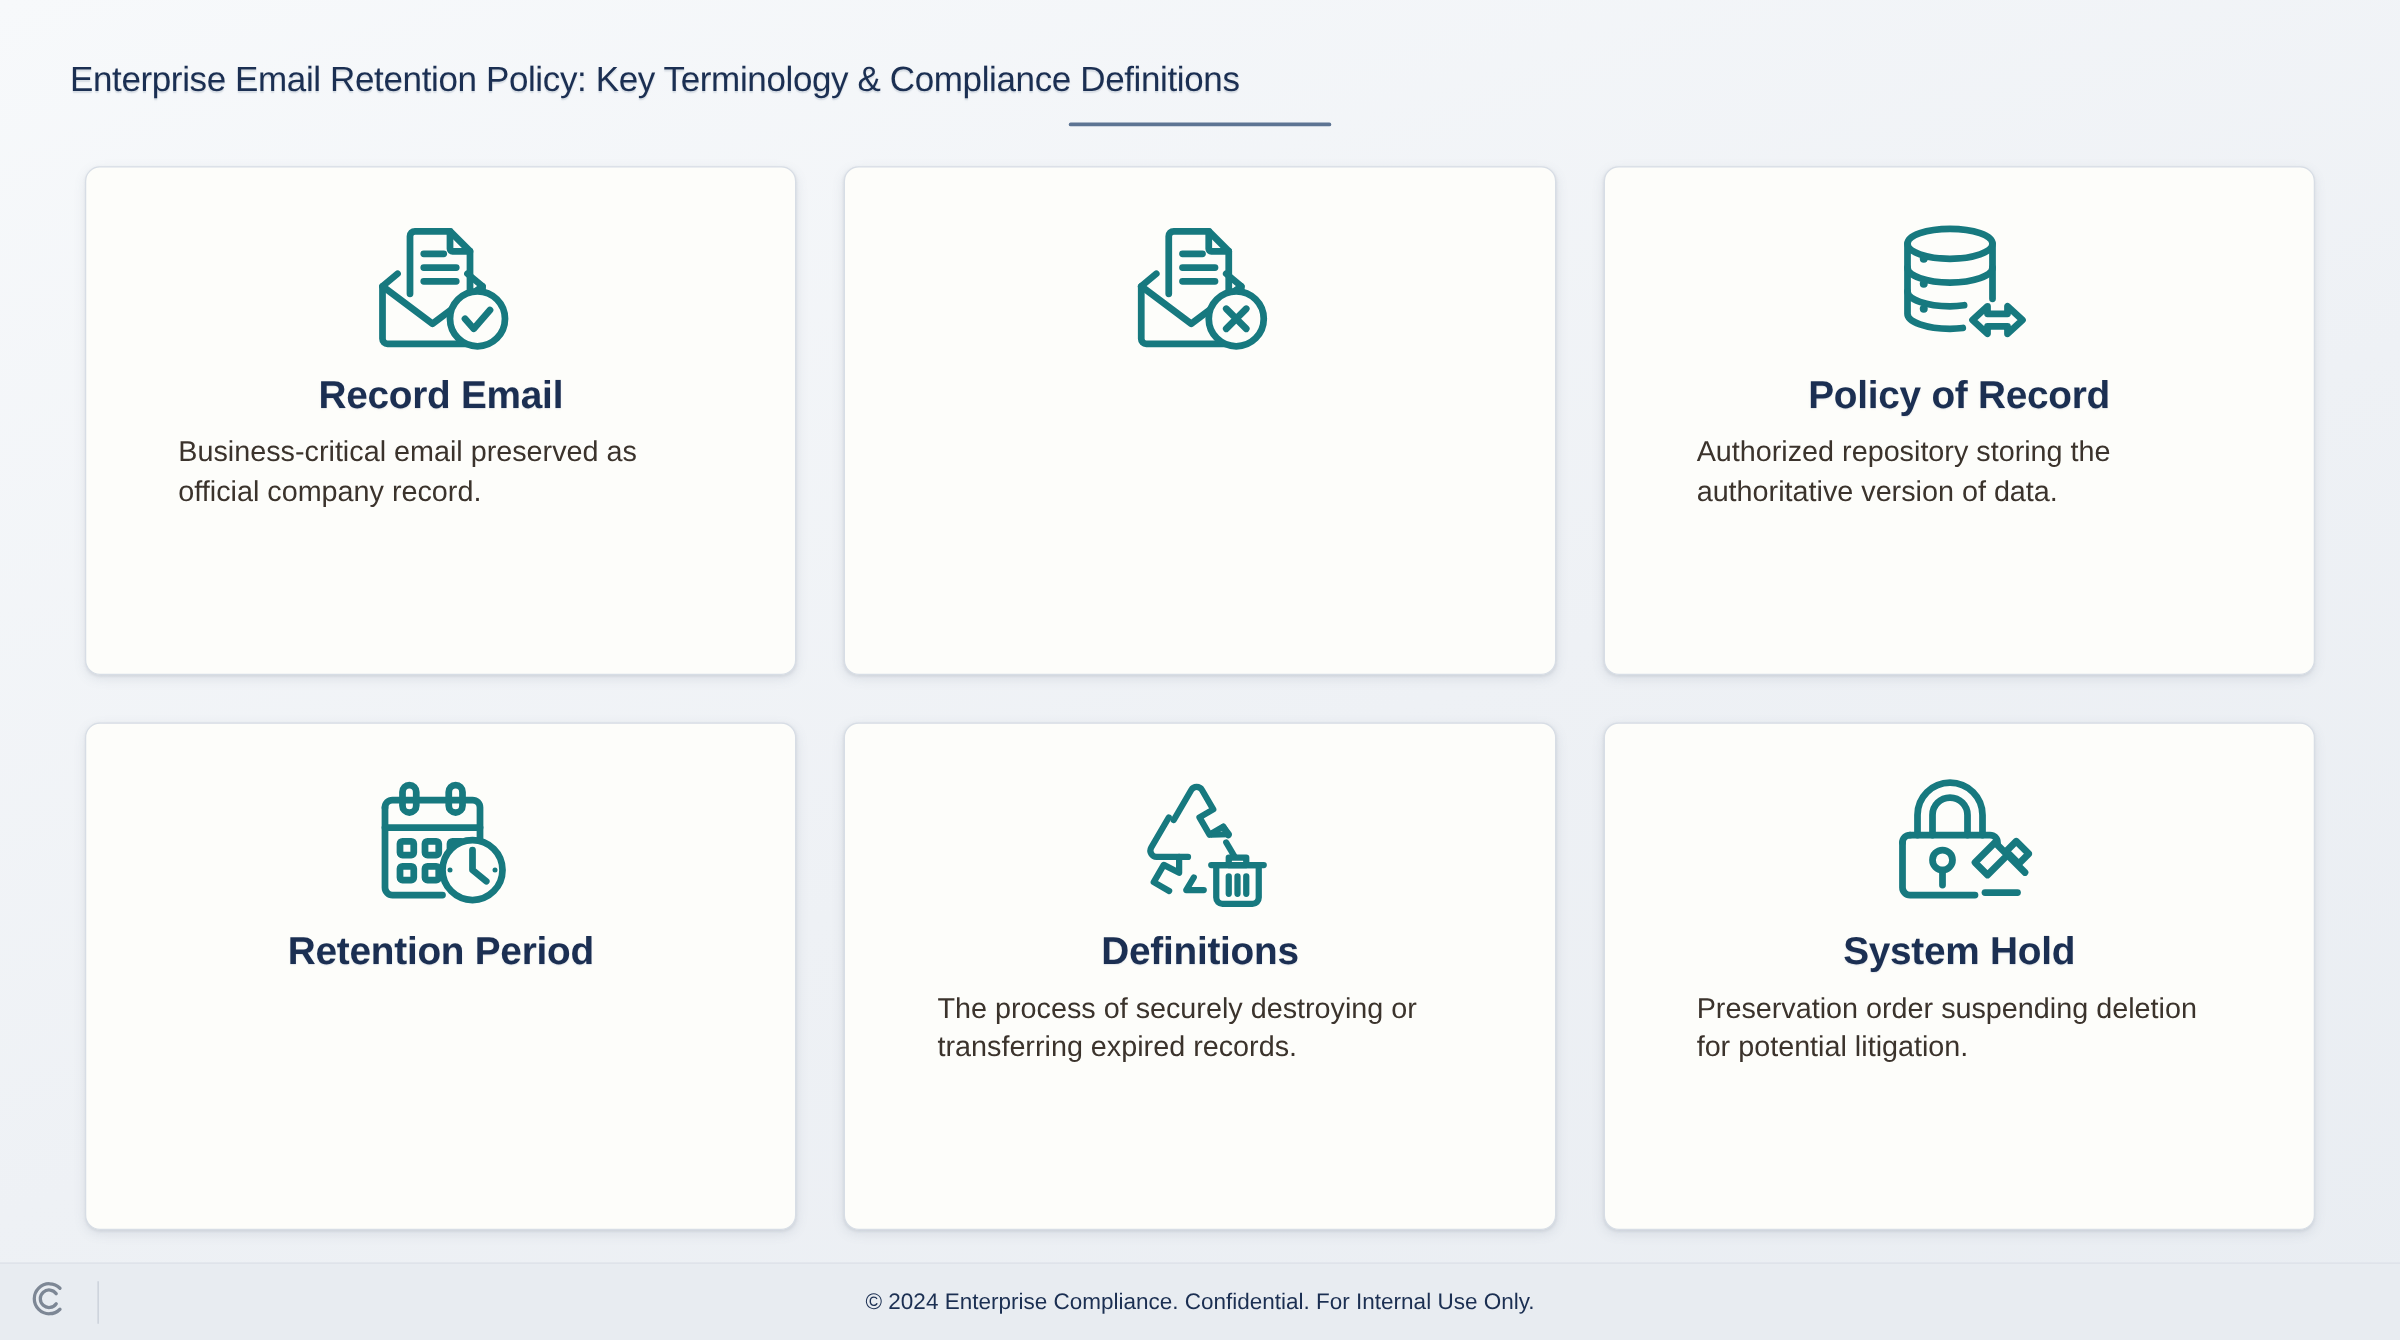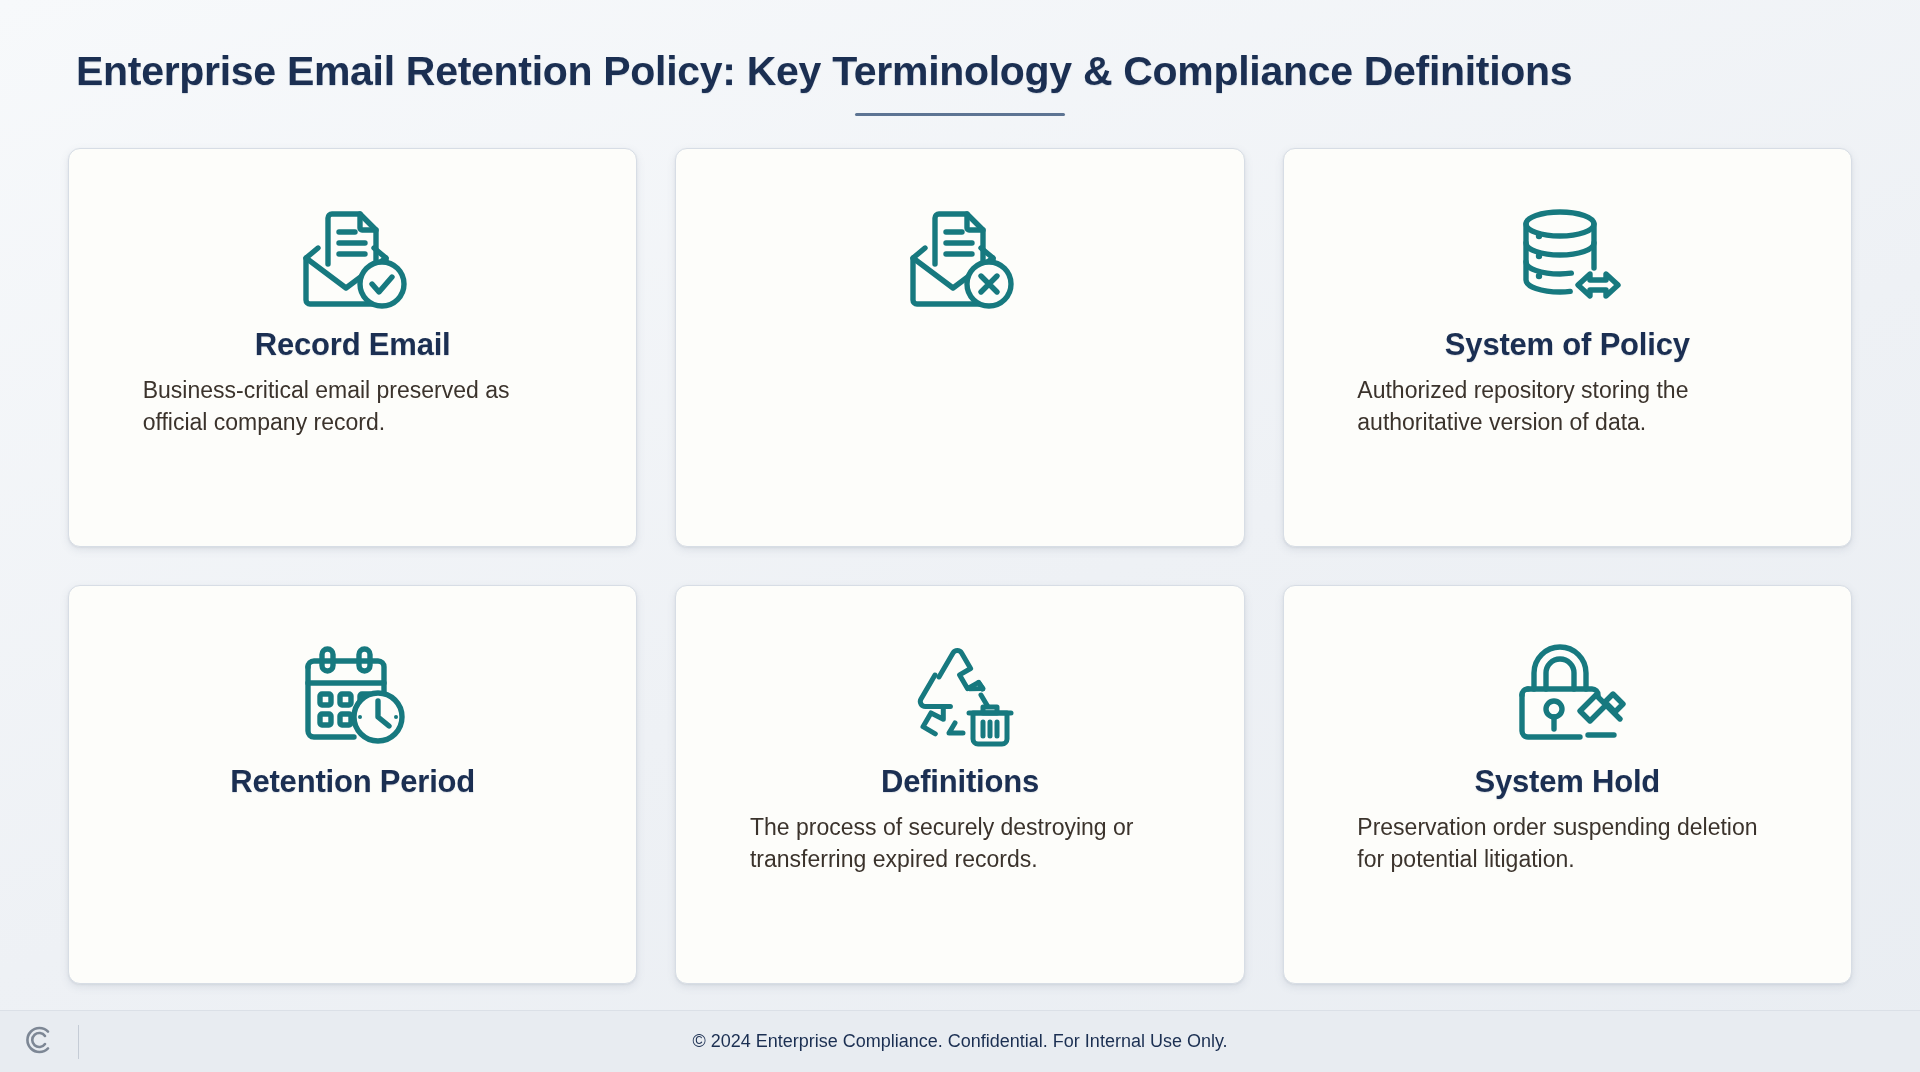--- a/index.html
+++ b/index.html
@@ -28,25 +28,25 @@
 
   
   .title-block {
     padding: 48px 0 0 0;
     text-align: left;
     flex: 0 0 auto;
   }
 
   .page-title {
     font-family: "Liberation Sans Narrow", "Liberation Sans", sans-serif;
-    font-weight: bold;
-    font-size: 41px;
+    font-weight: normal;
+    font-size: 28px;
     letter-spacing: -0.3px;
     color: #1b2f52;
-    padding-left: 76px;
+    padding-left: 56px;
     line-height: 1.15;
     text-shadow: 0 1px 1px rgba(190,198,210,0.55);
   }
 
   .title-rule {
     width: 210px;
     height: 3px;
     background: #5d7493;
     margin: 18px auto 0 auto;
     border-radius: 2px;
@@ -65,21 +65,21 @@
   .card {
     background: #fdfdfa;
     border: 1px solid #d7dde5;
     border-radius: 12px;
     box-shadow: 0 3px 9px rgba(95,110,130,0.13),
                 0 1px 2px rgba(95,110,130,0.10);
     display: flex;
     flex-direction: column;
     align-items: center;
     justify-content: flex-start;
-    padding: 50px 26px 26px 26px;
+    padding: 36px 26px 26px 26px;
     position: relative;
   }
 
   .card-icon {
     height: 118px;
     display: flex;
     align-items: center;
     justify-content: center;
     margin-bottom: 10px;
   }
@@ -193,21 +193,21 @@
           <path d="M86 22v44"></path>
           <path d="M18 41c0 6.6 15.2 12 34 12s34-5.4 34-12"></path>
           <path d="M18 60c0 6.6 15.2 12 34 12 4 0 7.8-.3 11.3-.8"></path>
           <circle cx="31" cy="34" r="3.2" fill="#17797f" stroke="none"></circle>
           <circle cx="31" cy="54" r="3.2" fill="#17797f" stroke="none"></circle>
           <circle cx="31" cy="74" r="3.2" fill="#17797f" stroke="none"></circle>
 
           <path d="M82 72l-12 11 12 11v-6h16v6l12-11-12-11v6H82z" fill="#fdfdfa"></path>
         </svg>
       </div>
-      <div class="card-title">System of Policy</div>
+      <div class="card-title">Policy of Record</div>
       <div class="card-desc">Authorized repository storing the authoritative version of data.</div>
     </div>
 
     <div class="card">
       <div class="card-icon">
         <svg width="118" height="112" viewBox="0 0 118 112" fill="none" stroke="#17797f" stroke-width="5.4" stroke-linecap="round" stroke-linejoin="round">
 
           <path d="M14 28a6 6 0 0 1 6-6h64a6 6 0 0 1 6 6v36"></path>
           <path d="M14 28v64a6 6 0 0 0 6 6h40"></path>
           <path d="M14 44h76"></path>

